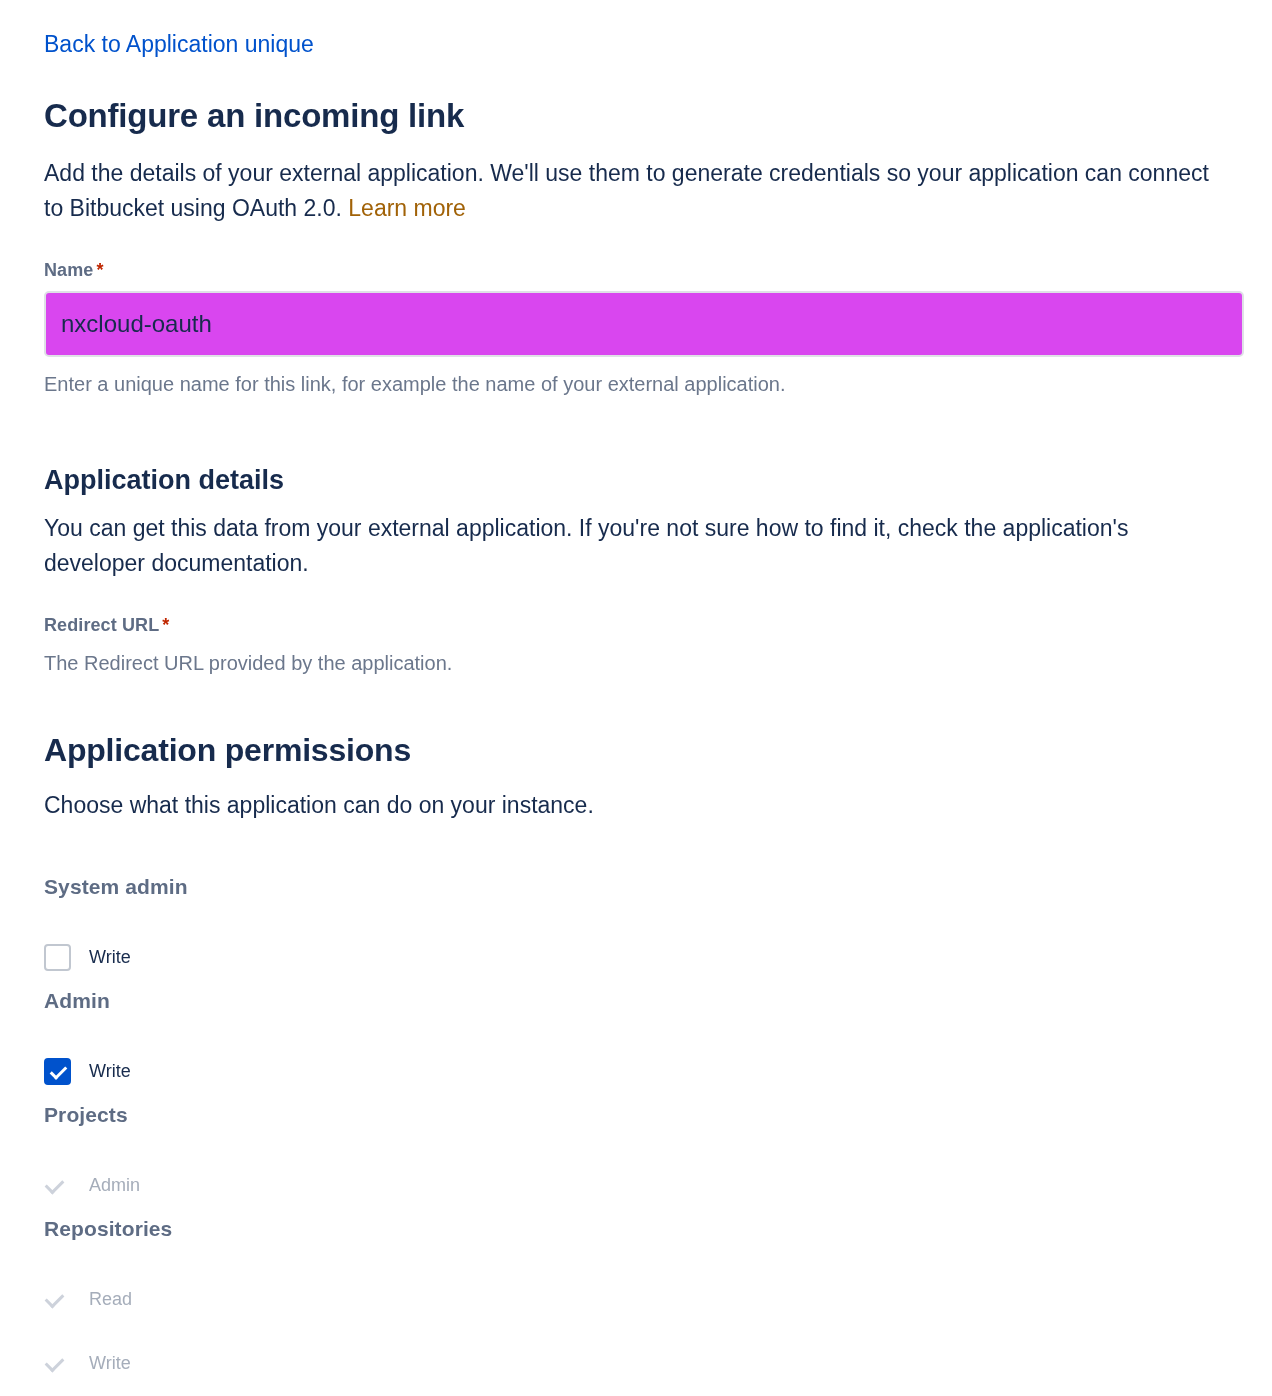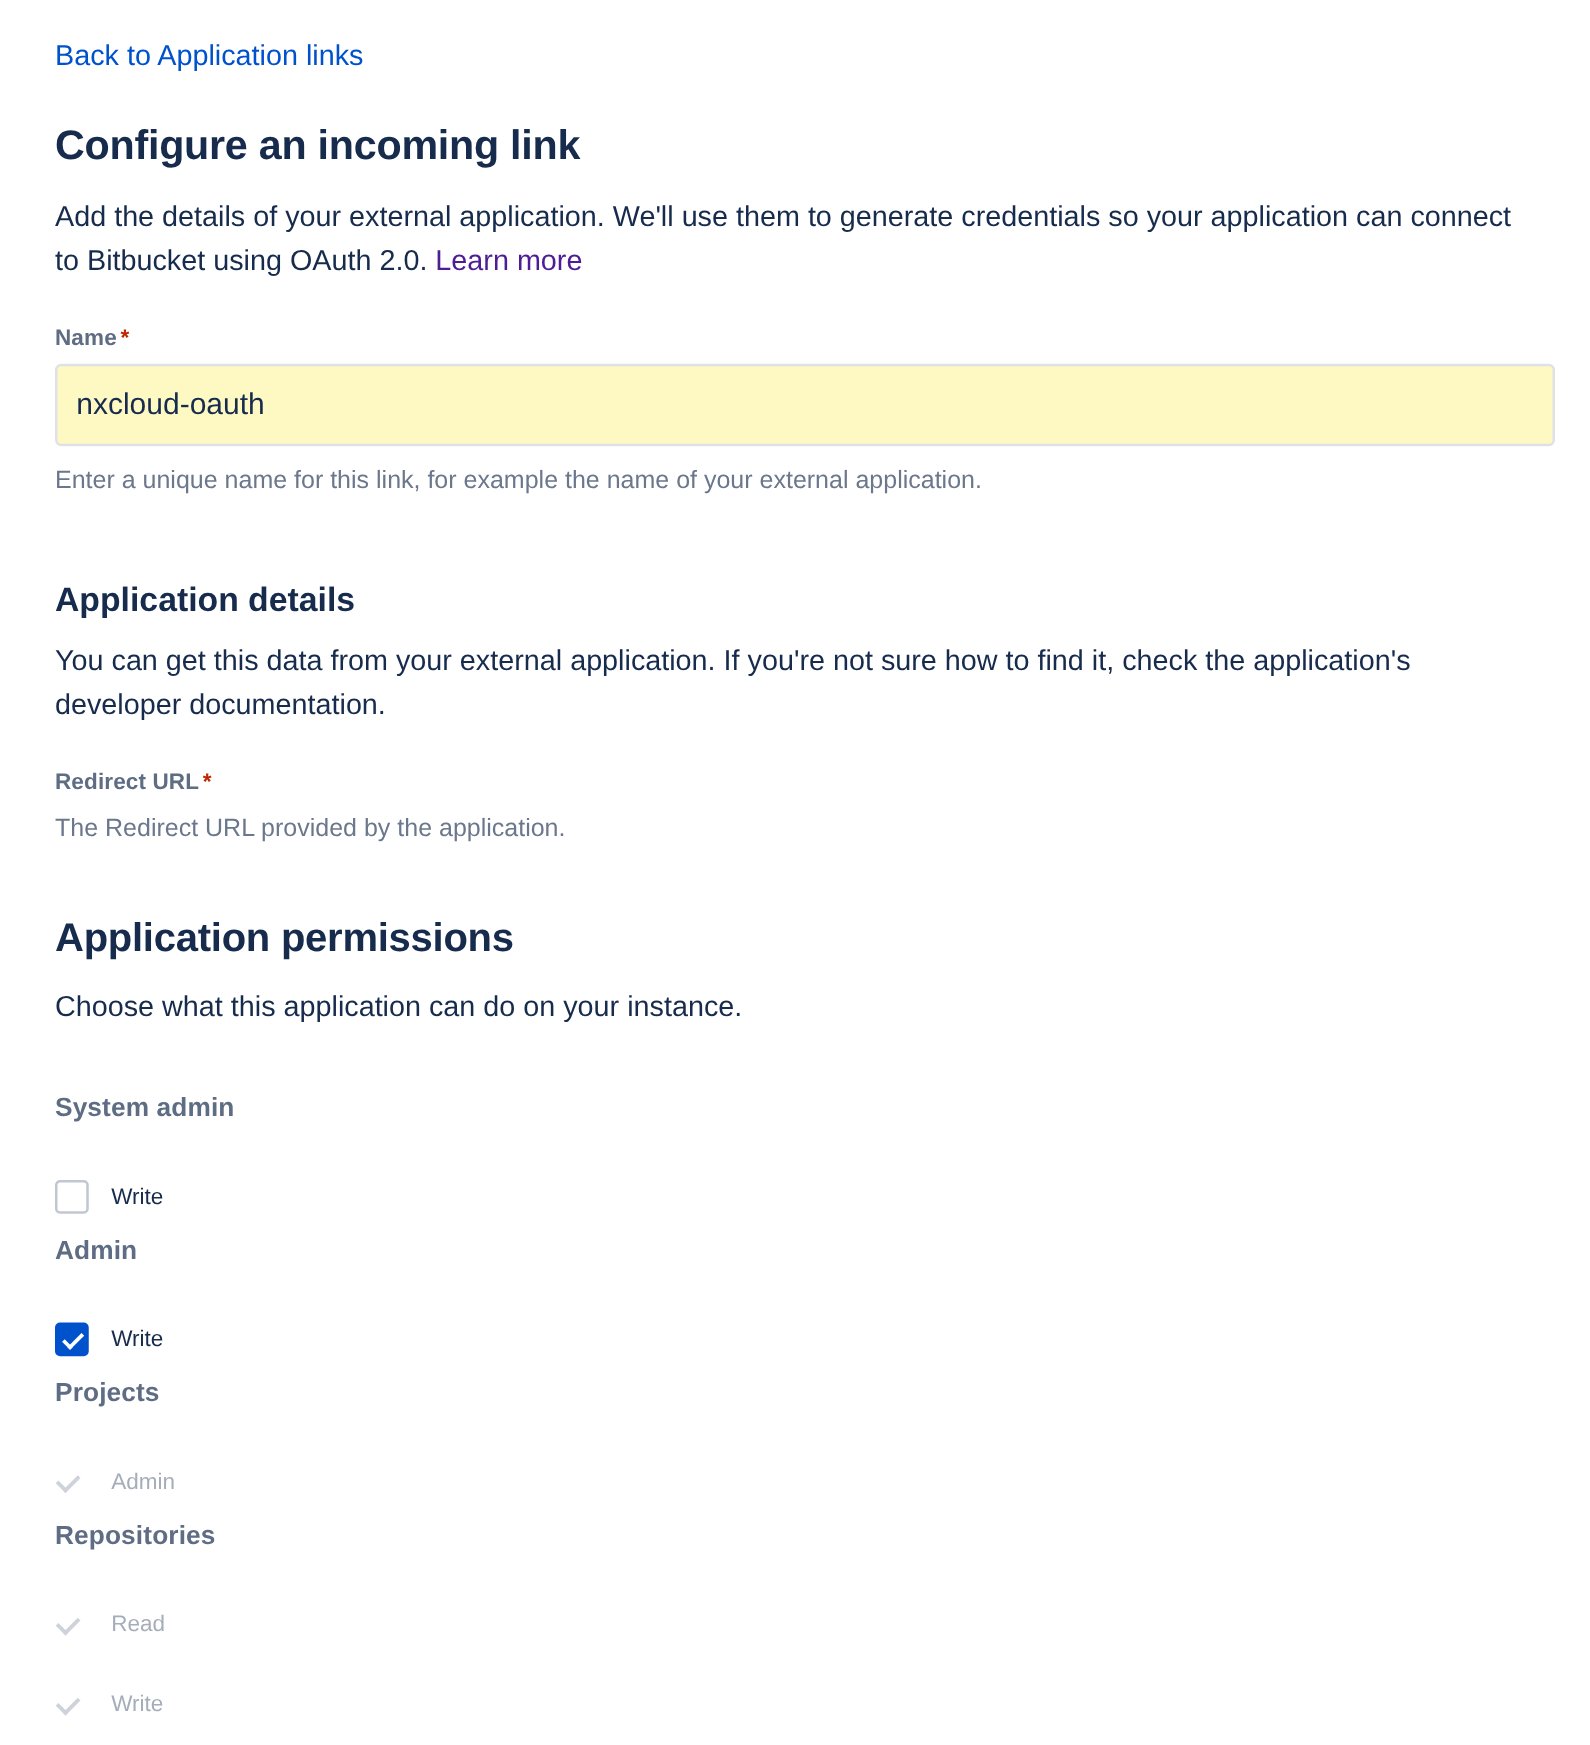--- a/index.html
+++ b/index.html
@@ -38,21 +38,21 @@
     letter-spacing: -0.2px;
   }
   p.intro {
     font-size: 23px;
     line-height: 35px;
     margin: 0 0 34px 0;
     color: #172b4d;
     max-width: 1180px;
   }
   a.inline-link {
-    color: #4c1d95;
+    color: #a16207;
     text-decoration: none;
     cursor: pointer;
   }
 
   .field-label {
     font-size: 18px;
     font-weight: 700;
     color: #5e6c84;
     margin-bottom: 10px;
     letter-spacing: 0.1px;
@@ -62,21 +62,21 @@
     font-weight: 700;
     margin-left: 3px;
   }
   .text-input {
     display: block;
     box-sizing: border-box;
     width: 1200px;
     height: 66px;
     border: 2px solid #dfe1e6;
     border-radius: 5px;
-    background: #fef9c3;
+    background: #d946ef;
     padding: 0 15px;
     font-size: 24px;
     color: #172b4d;
     font-family: "Liberation Sans", sans-serif;
     outline: none;
   }
   .helper {
     font-size: 20px;
     line-height: 26px;
     color: #6b778c;
@@ -184,21 +184,21 @@
   }
   .opt-label.muted {
     color: #a5adba;
   }
 </style>
 </head>
 <body>
 
 <div class="page">
 
-  <a class="back-link" href="#">Back to Application links</a>
+  <a class="back-link" href="#">Back to Application unique</a>
 
   <h1 class="page-title">Configure an incoming link</h1>
 
   <p class="intro"><span>Add the details of your external application. We'll use them to generate credentials so your application can connect to Bitbucket using OAuth 2.0.</span> <a class="inline-link" href="#">Learn more</a></p>
 
   <div>
     <div class="field-label"><span>Name</span><span class="req">*</span></div>
     <input class="text-input" type="text" value="nxcloud-oauth" style="">
     <div class="helper">Enter a unique name for this link, for example the name of your external application.</div>
   </div>

